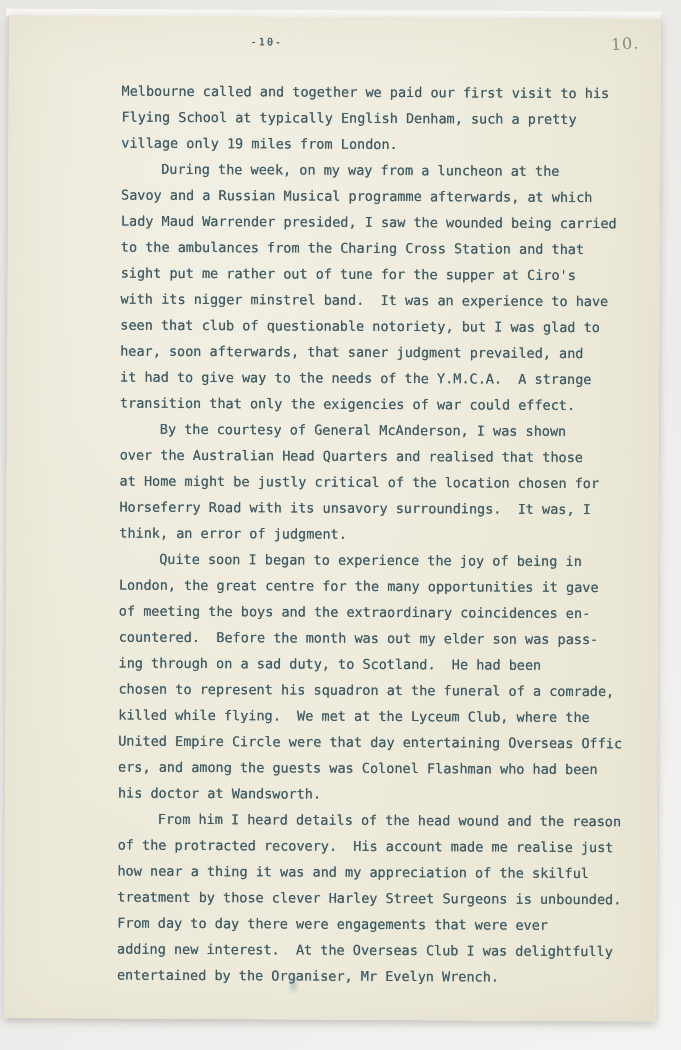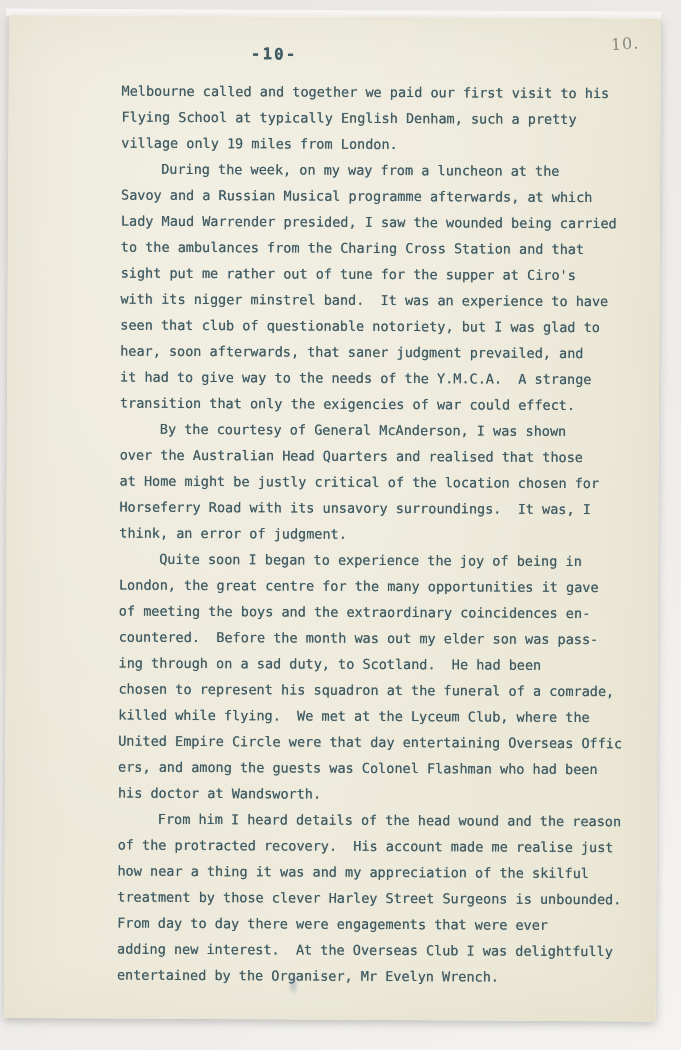--- a/index.html
+++ b/index.html
@@ -27,24 +27,23 @@
     box-shadow:0 3px 9px rgba(110,108,100,0.38), inset 0 0 60px rgba(195,185,150,0.18);
     border-radius:1px;
   }
   .handwritten{
     position:absolute;top:16px;left:602px;
     font-family:"DejaVu Serif", serif;
     font-size:16px;color:var(--pencil);
     transform:rotate(-3deg);letter-spacing:1px;
   }
   .typed-header{
-    position:absolute;top:28px;left:242px;
-    font-size:16px;color:var(--ink);letter-spacing:2px;
+    position:absolute;top:20px;left:242px;
+    font-size:10px;color:var(--ink);letter-spacing:2px;
     text-shadow:0 0 0.7px rgba(47,74,82,0.7);
-    font-weight:bold;
   }
   .text-body{
     position:absolute;top:62px;left:113px;width:520px;
     font-size:13.5px;line-height:26px;color:var(--ink);
     text-shadow:0 0 0.7px rgba(47,74,82,0.65);
   }
   .line{white-space:pre;}
   .line.indent{text-indent:40px;}
   .ink-smudge{
     position:absolute;left:287px;top:960px;width:5px;height:16px;

